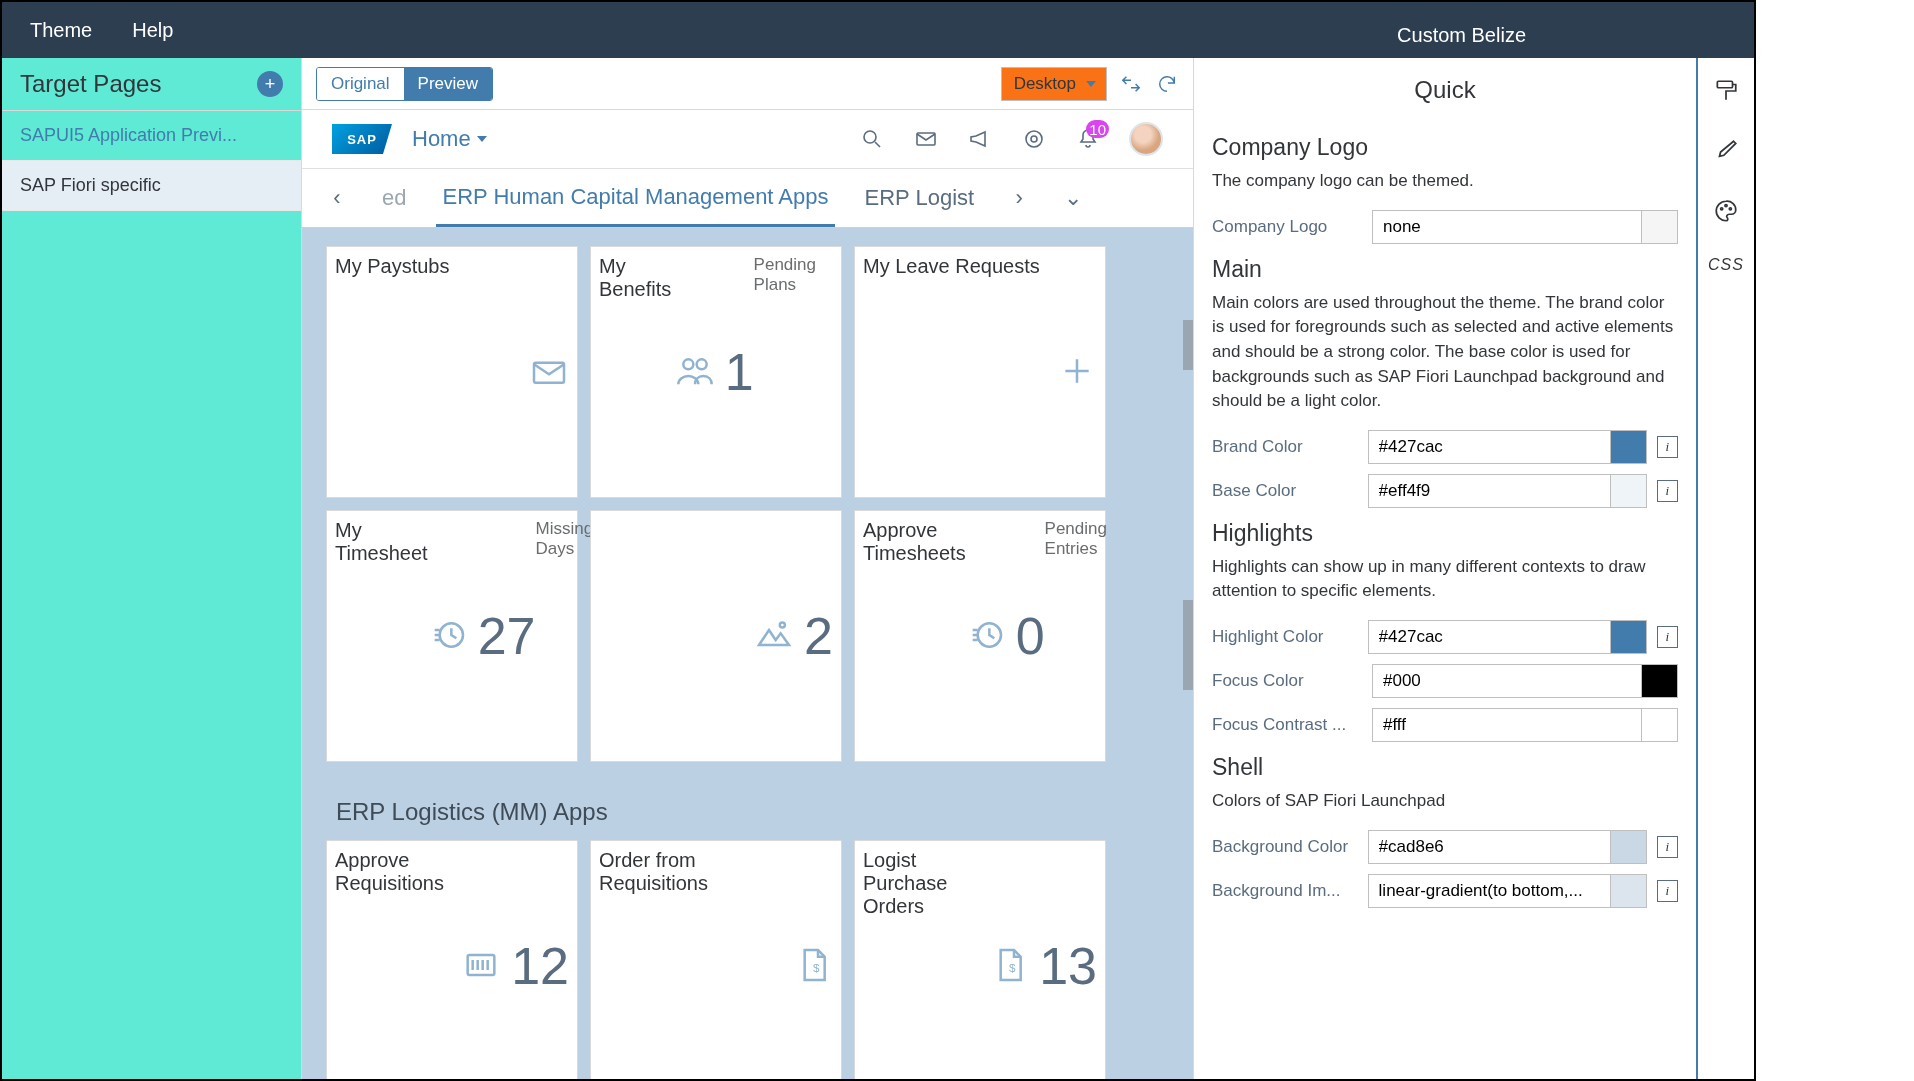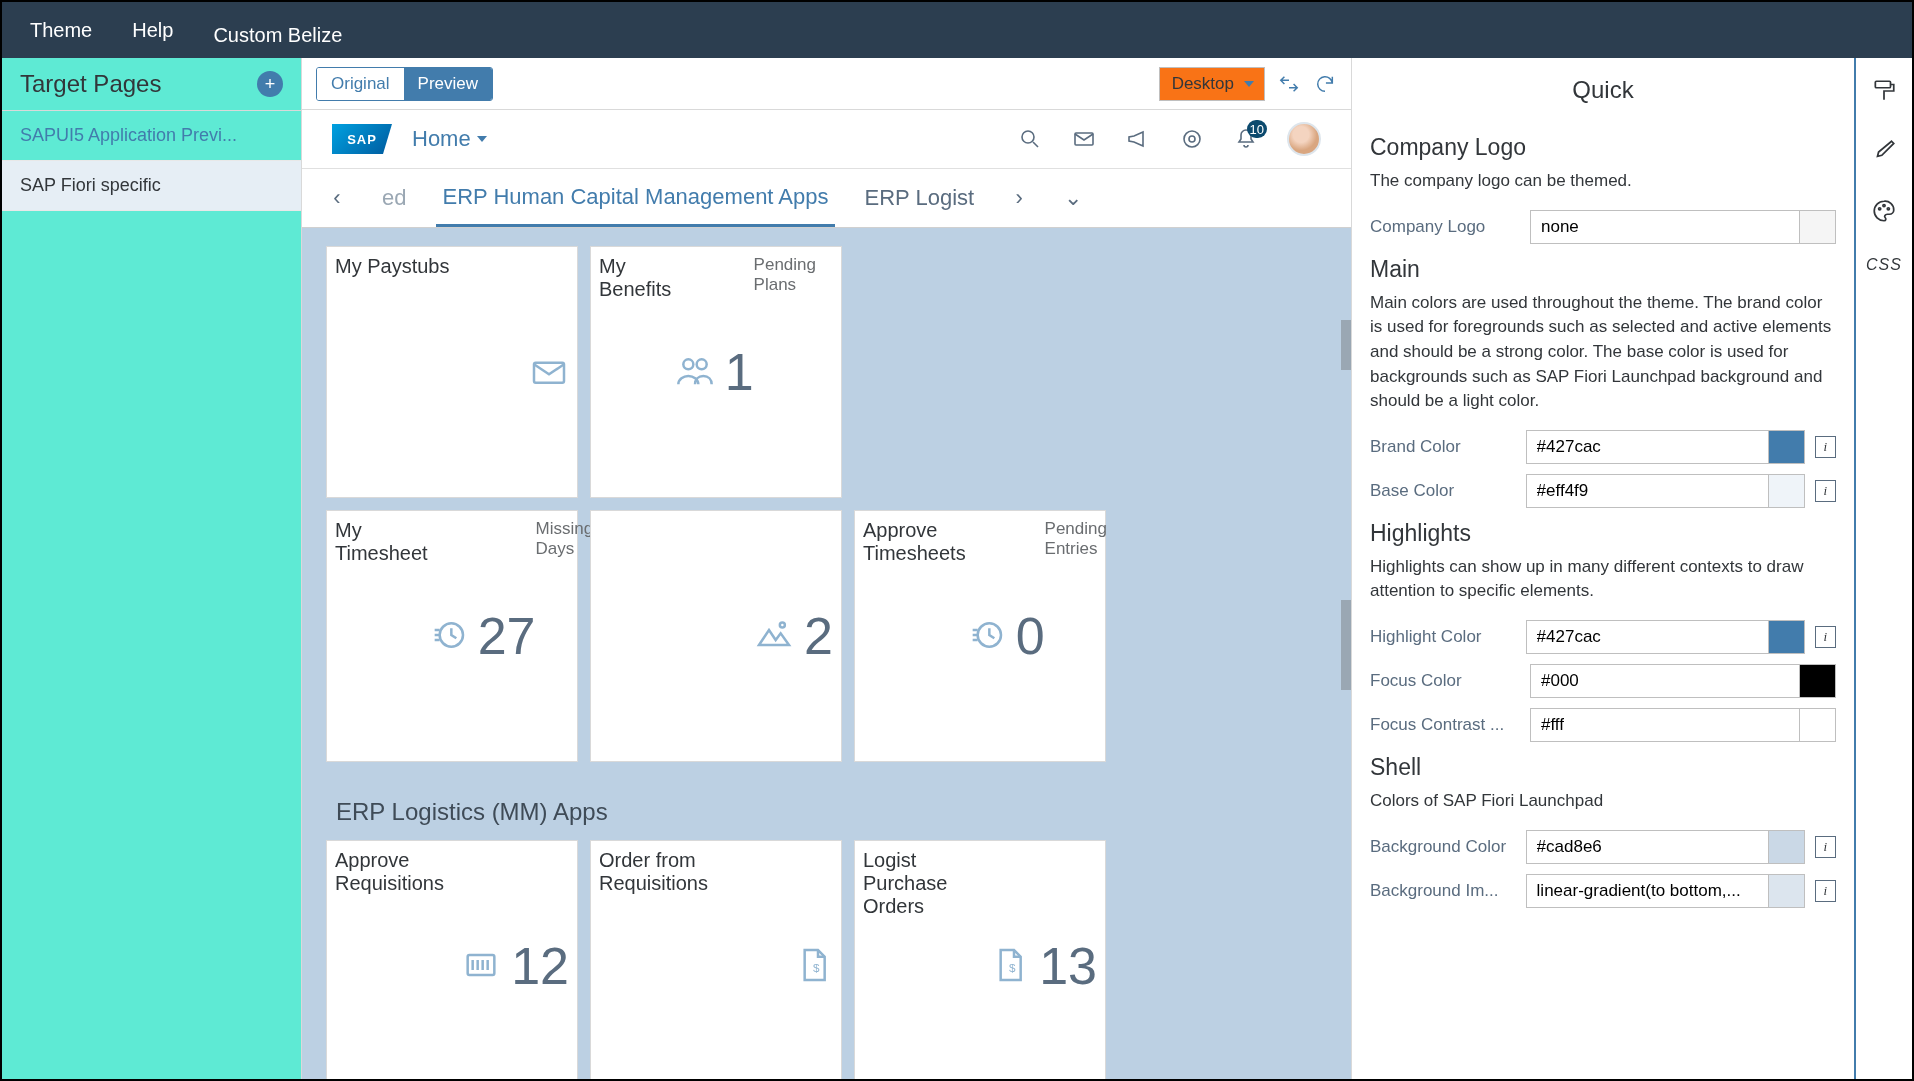--- a/index.html
+++ b/index.html
@@ -1,20 +1,20 @@
 <!DOCTYPE html>
 <html><head>
 <meta charset="utf-8">
 <style>
 * { box-sizing: border-box; margin: 0; padding: 0; }
 body { font-family: -apple-system, BlinkMacSystemFont, "Segoe UI", Arial, sans-serif; font-size: 14px; color: #32363a; background: #fff; overflow: hidden; }
-.app { width: 1914px; height: 1081px; display: flex; flex-direction: column; border: 2px solid #000; }
+.app { width: 1756px; height: 1081px; display: flex; flex-direction: column; border: 2px solid #000; }
 .topbar { background: #2c3e50; color: #fff; height: 56px; display: flex; align-items: center; padding: 0 28px; font-size: 20px; }
 .topbar .menu-item { margin-right: 40px; cursor: pointer; }
-.topbar .title { flex: 1; text-align: left; margin-right: 200px; margin-top: 10px; }
+.topbar .title { flex: 1; text-align: right; margin-right: 200px; margin-top: 10px; }
 .body { flex: 1; display: flex; overflow: hidden; }
 .left-panel { width: 300px; border-right: 1px solid #d9d9d9; display: flex; flex-direction: column; background: #5eead4; }
 .left-header { display: flex; align-items: center; justify-content: space-between; padding: 12px 18px; border-bottom: 1px solid #d9d9d9; }
 .left-header .lbl { font-size: 24px; font-weight: 400; }
 .plus-circle { width: 26px; height: 26px; border-radius: 50%; background: #427cac; color: #fff; display: flex; align-items: center; justify-content: center; font-size: 18px; cursor: pointer; }
 .page-list { flex: 1; }
 .page-item { padding: 14px 18px; font-size: 18px; color: #427cac; border-bottom: 1px solid #e8e8e8; cursor: pointer; white-space: nowrap; overflow: hidden; text-overflow: ellipsis; }
 .page-item.sel { background: #e6eef5; color: #32363a; }
 .center { flex: 1; display: flex; flex-direction: column; background: #fafafa; border-right: 1px solid #d9d9d9; }
 .center-toolbar { height: 52px; display: flex; align-items: center; padding: 0 14px; gap: 12px; background: #fff; border-bottom: 1px solid #d9d9d9; }
@@ -27,21 +27,21 @@
 .tb-icon { width: 24px; height: 24px; color: #427cac; cursor: pointer; display: flex; align-items: center; justify-content: center; }
 .tb-icon svg { width: 22px; height: 22px; stroke: currentColor; fill: none; stroke-width: 1.6; }
 .preview-frame { flex: 1; background: #bcd0e3; padding: 0; overflow: auto; position: relative; }
 .shell-bar { background: #fff; height: 58px; display: flex; align-items: center; padding: 0 30px; gap: 20px; }
 .sap-logo { width: 60px; height: 30px; background: linear-gradient(135deg, #00a1e0 0%, #005a9e 100%); clip-path: polygon(0 0, 100% 0, 85% 100%, 0 100%); color: #fff; display: flex; align-items: center; justify-content: center; font-weight: bold; font-size: 13px; letter-spacing: 1px; }
 .home-btn { font-size: 22px; color: #427cac; cursor: pointer; display: flex; align-items: center; gap: 6px; }
 .home-btn::after { content: ""; width: 0; height: 0; border-left: 5px solid transparent; border-right: 5px solid transparent; border-top: 6px solid #427cac; }
 .shell-icons { display: flex; align-items: center; gap: 28px; margin-left: auto; }
 .shell-icon { width: 26px; height: 26px; color: #5a6c7f; cursor: pointer; display: flex; align-items: center; justify-content: center; position: relative; }
 .shell-icon svg { width: 24px; height: 24px; stroke: currentColor; fill: none; stroke-width: 1.6; }
-.badge { position: absolute; top: -6px; right: -8px; background: #0c4a6e; color: #fff; font-size: 13px; border-radius: 10px; min-width: 18px; height: 18px; display: flex; align-items: center; justify-content: center; padding: 0 3px; }
+.badge { position: absolute; top: -6px; right: -8px; background: #d946ef; color: #fff; font-size: 15px; border-radius: 10px; min-width: 18px; height: 18px; display: flex; align-items: center; justify-content: center; padding: 0 3px; }
 .avatar { width: 34px; height: 34px; border-radius: 50%; background: radial-gradient(circle at 40% 35%, #f4d4c0 30%, #d9a680 60%); border: 2px solid #dde5ec; }
 .anchor-bar { background: #fff; border-top: 1px solid #e0e0e0; border-bottom: 1px solid #d0d0d0; height: 60px; display: flex; align-items: center; padding: 0 20px; gap: 24px; }
 .ab-btn { width: 30px; height: 30px; color: #5a6c7f; cursor: pointer; display: flex; align-items: center; justify-content: center; font-size: 22px; }
 .ab-tab { font-size: 22px; color: #5a6c7f; padding: 14px 6px; cursor: pointer; white-space: nowrap; }
 .ab-tab.act { color: #427cac; border-bottom: 3px solid #427cac; }
 .ab-tab.trunc { color: #9aa7b3; }
 .tile-area { padding: 18px 24px 30px; }
 .tile-row { display: flex; gap: 12px; margin-bottom: 12px; }
 .tile { width: 252px; height: 252px; background: #fff; border: 1px solid #d9d9d9; padding: 8px; display: flex; flex-direction: row; cursor: pointer; }
 .tile-title { font-size: 20px; color: #32363a; min-height: 54px; }
@@ -175,20 +175,29 @@
     <div class="tile-content">
                   <span class="tile-ico"><svg viewBox="0 0 24 24">
                       <circle cx="8" cy="8" r="3"></circle>
                       <circle cx="16" cy="8" r="3"></circle>
                       <path d="M2 20c0-3 3-5 6-5s6 2 6 5M12 20c0-3 2-5 5-5s5 2 5 5"></path>
                     </svg></span>
                   <span class="tile-num">1</span>
                 </div>
     <div class="tile-footer">Pending Plans</div>
               </div>
+              <div class="tile">
+                <div class="tile-title">My Leave Requests</div>
+    <div class="tile-content">
+                  <span class="tile-ico"><svg viewBox="0 0 24 24">
+                      <path d="M12 5v14M5 12h14"></path>
+                    </svg></span>
+                </div>
+    <div class="tile-footer"></div>
+              </div>
             </div>
           <div class="tile-row" id="row2">
               <div class="tile">
                 <div class="tile-title">My Timesheet</div>
     <div class="tile-content">
                   <span class="tile-ico"><svg viewBox="0 0 24 24">
                       <circle cx="14" cy="12" r="7"></circle>
                       <path d="M14 8v4l3 2M4 9h3M4 12h3M4 15h3"></path>
                     </svg></span>
                   <span class="tile-num">27</span>

